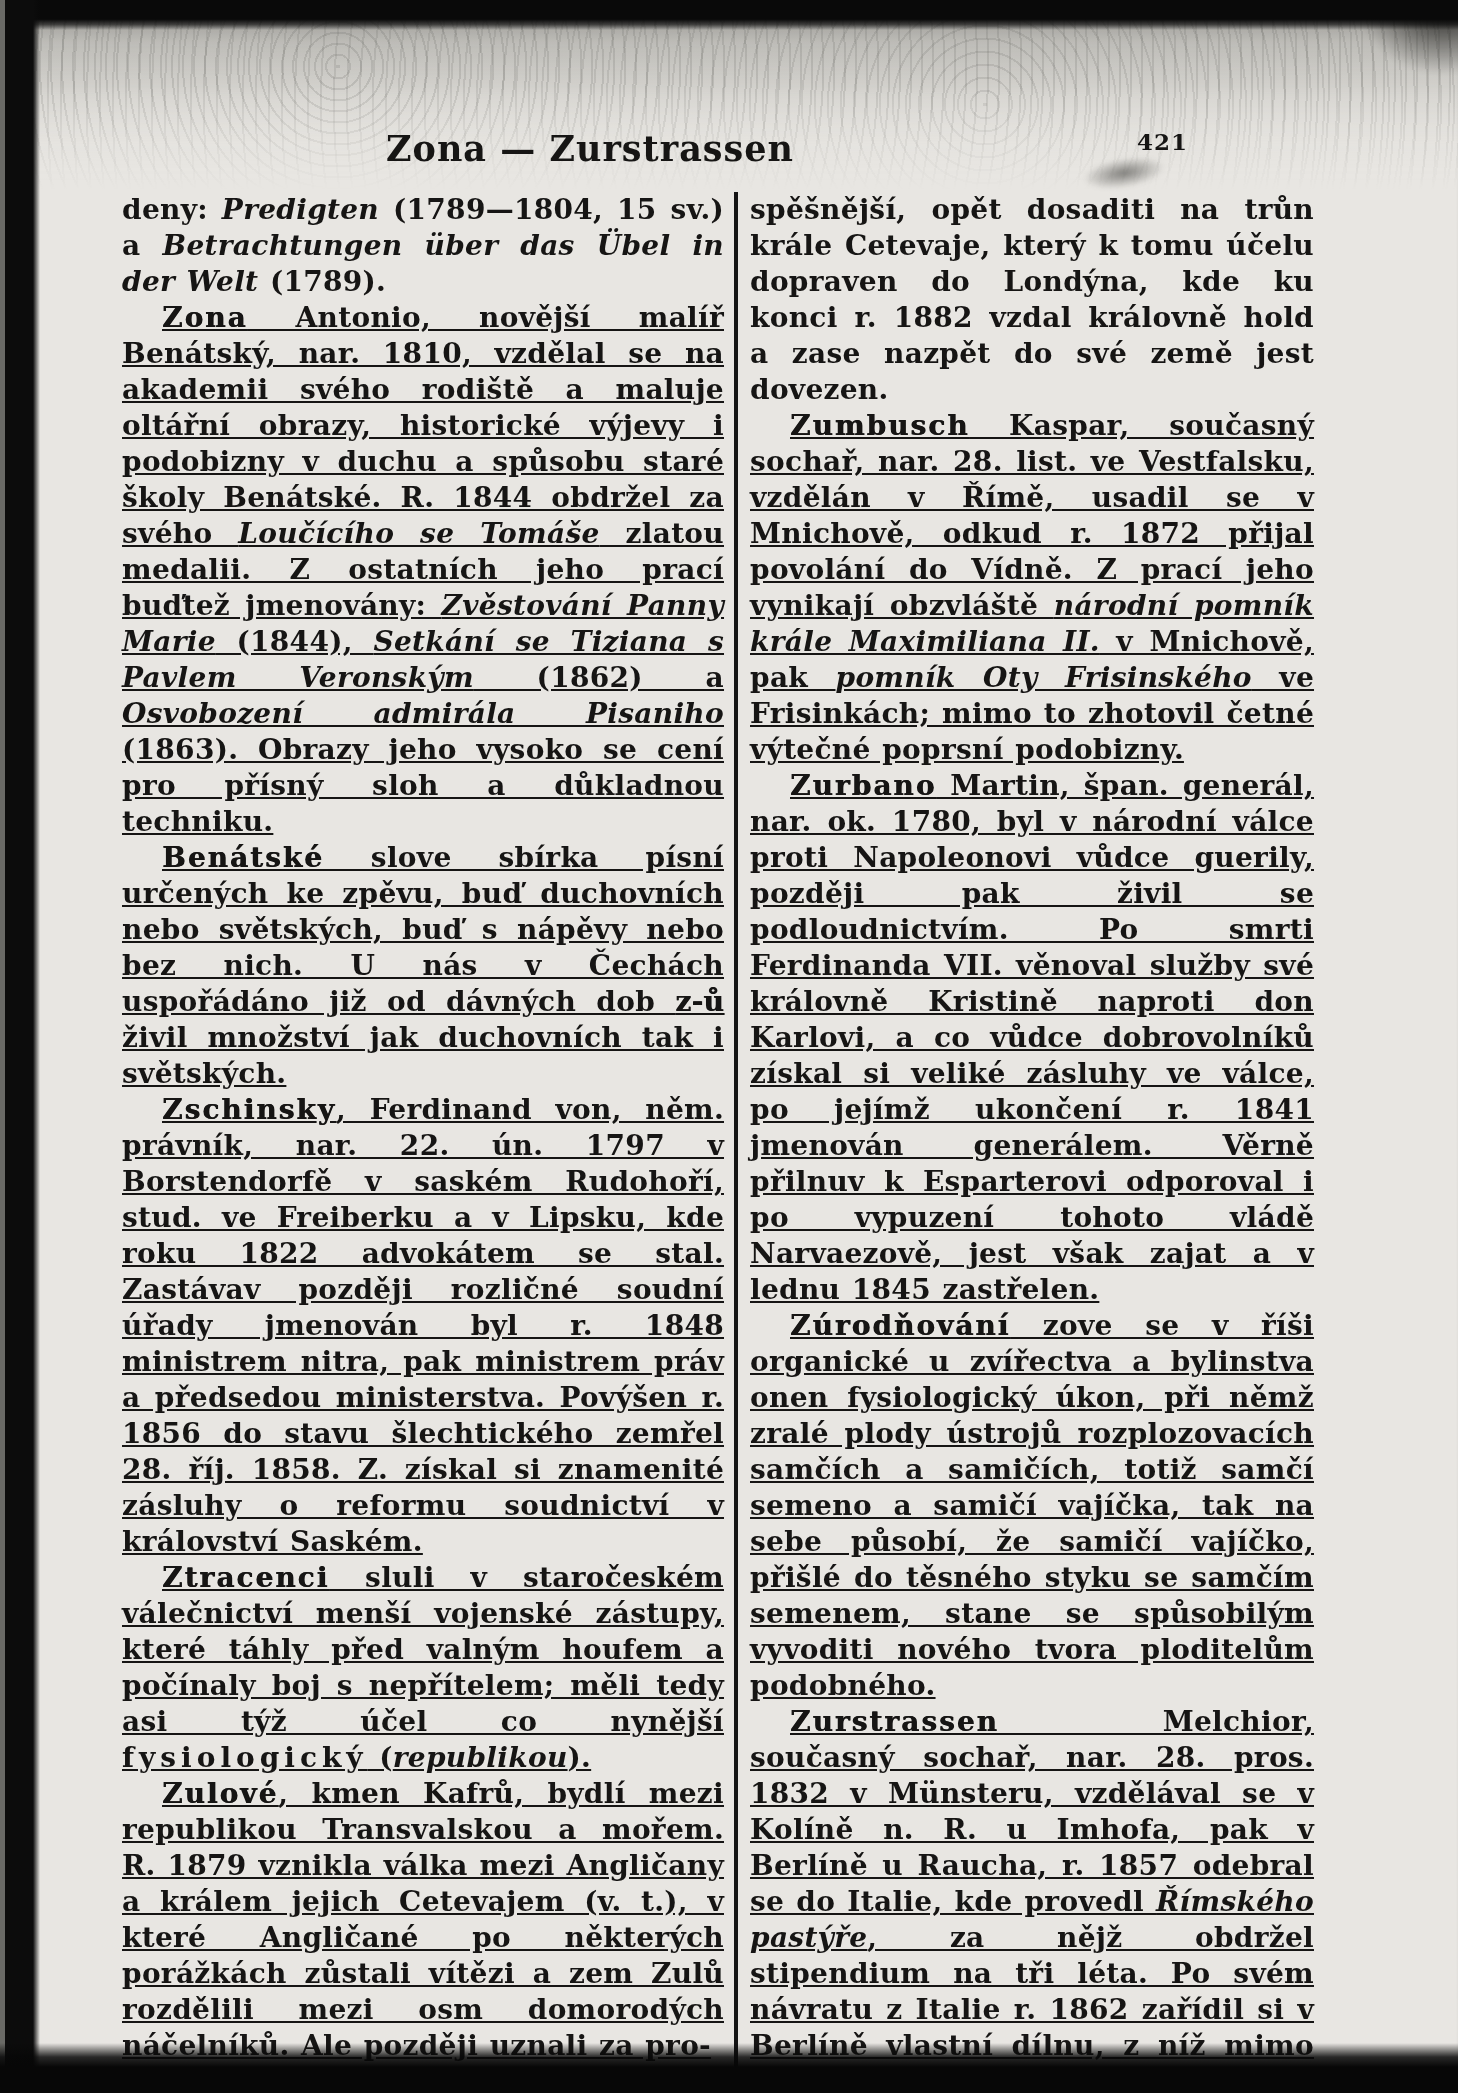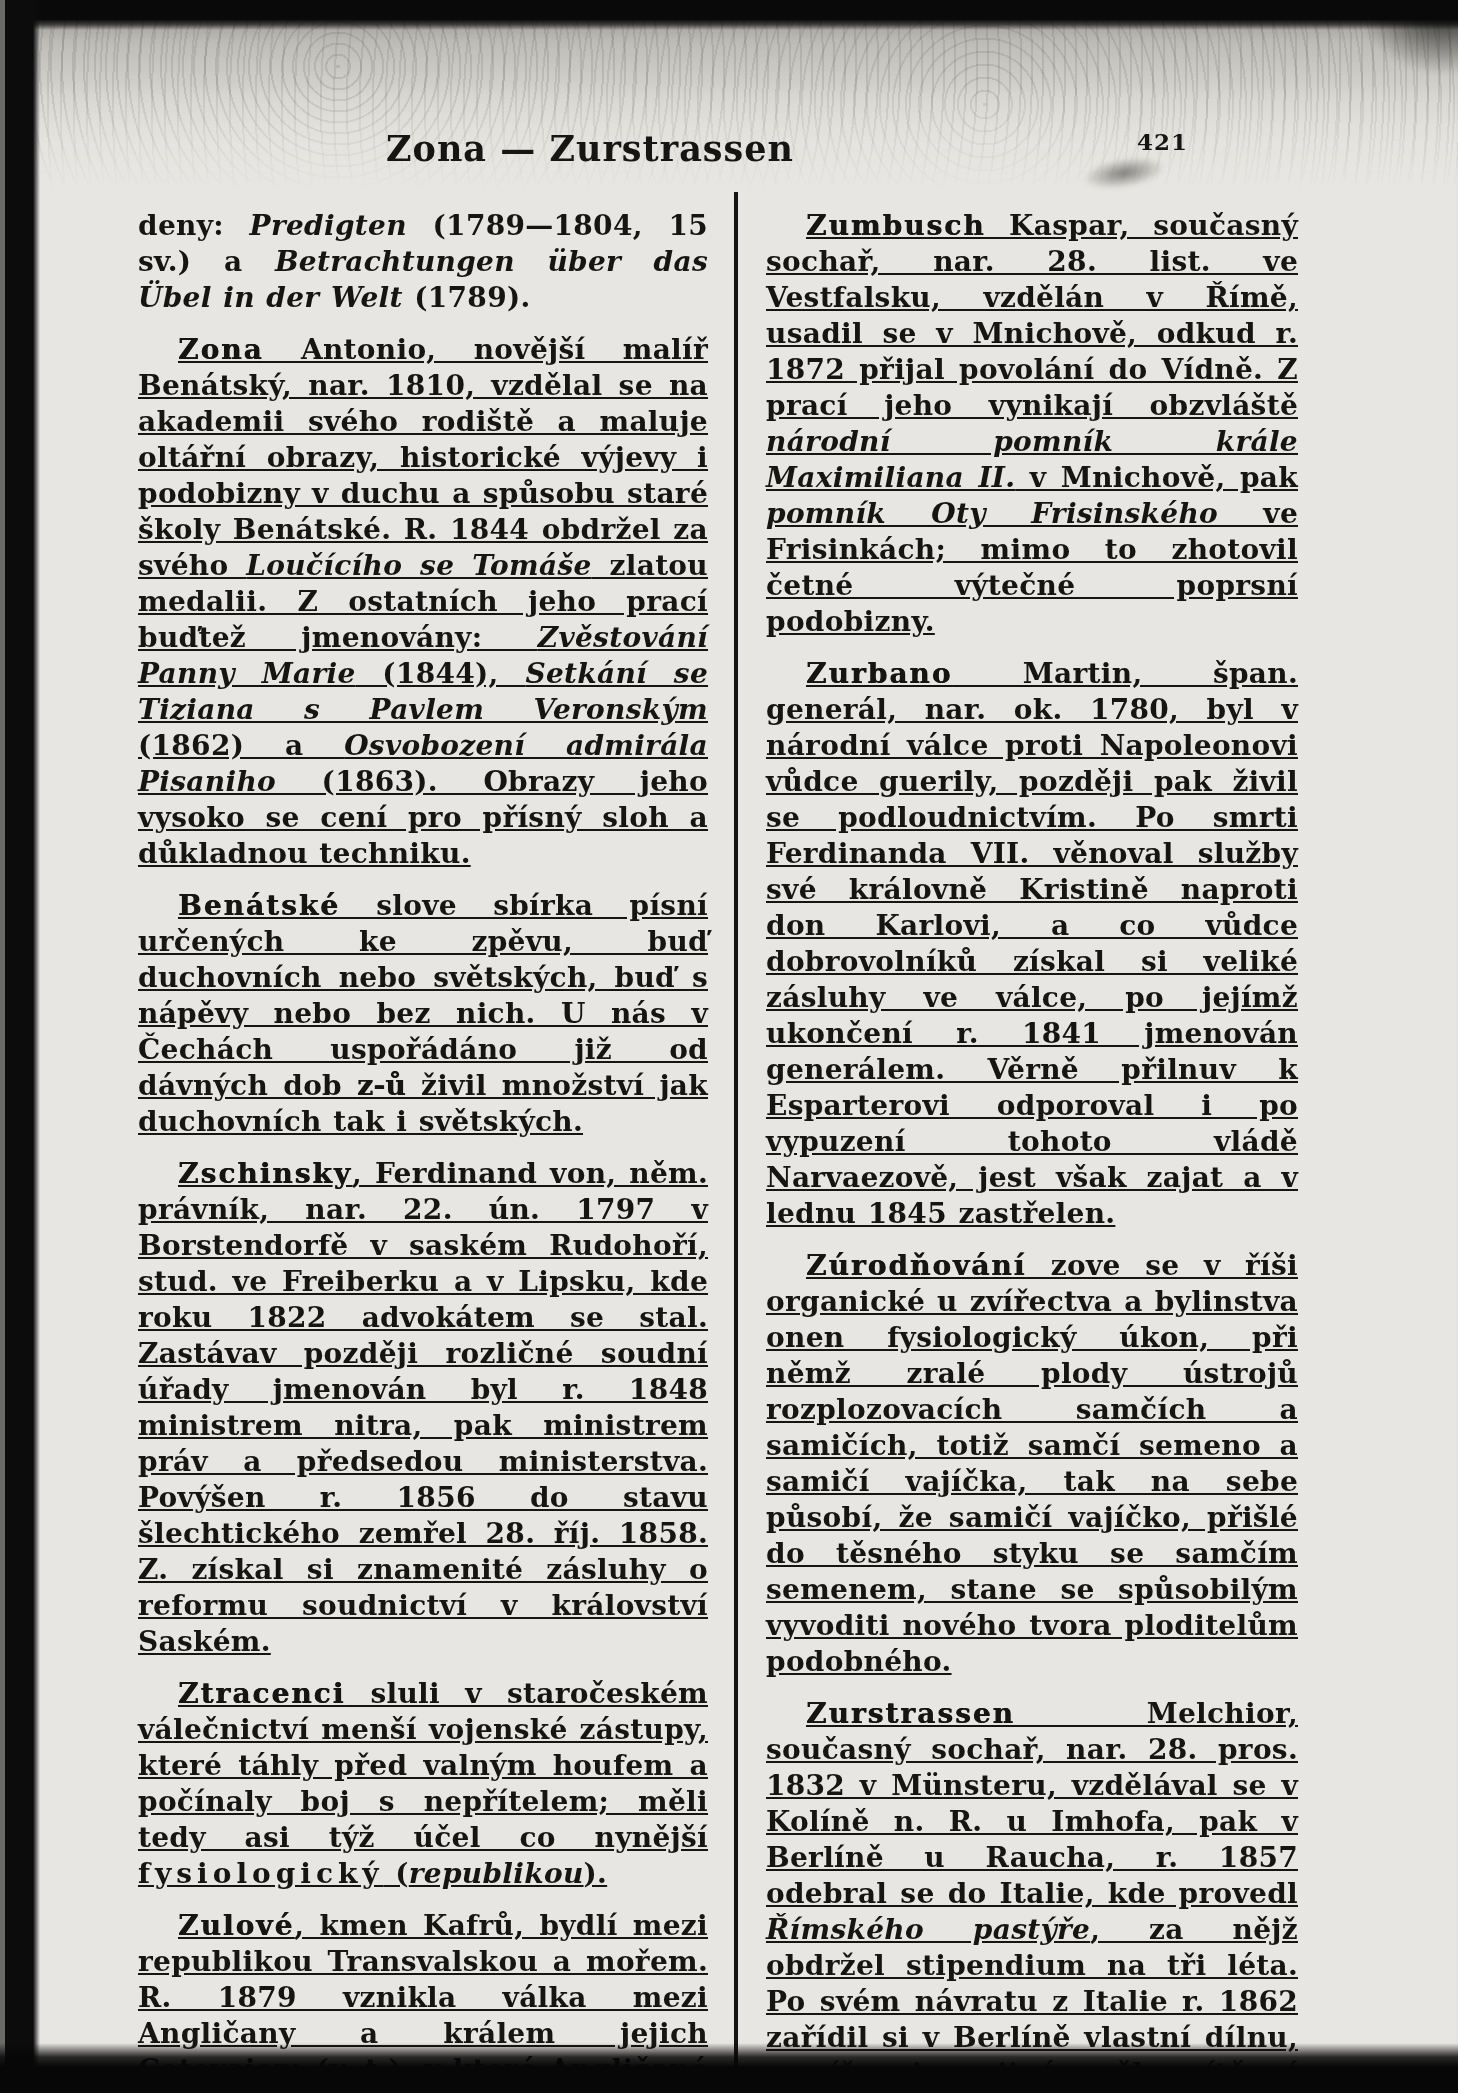--- a/index.html
+++ b/index.html
@@ -73,21 +73,21 @@
     position: absolute; left: 122px; top: 192px; width: 1192px;
     display: flex; align-items: stretch;
   }
   .col-left  { width: 602px; }
   .col-right { width: 564px; }
   .divider {
     width: 4px; margin-left: 10px; margin-right: 12px;
     background: #141414;
   }
   p.para {
-    margin: 16px;
+    margin: 0;
     text-align: justify;
     font-size: 28px;
     line-height: 36px;
     font-weight: bold;
     letter-spacing: 0.3px;
     word-spacing: 1.5px;
   }
   p.indent { text-indent: 40px; text-decoration: underline; }
   .run-n  {}
   .run-i  { font-style: italic; }
@@ -114,20 +114,21 @@
     <div class="col col-left">
         <p class="para"><span class="run-n">deny: </span><span class="run-i">Predigten</span><span class="run-n"> (1789—1804, 15 sv.) a </span><span class="run-i">Betrachtungen über das Übel in der Welt</span><span class="run-n"> (1789).</span></p>
         <p class="para indent"><span class="run-b">Zona</span><span class="run-n"> Antonio, novější malíř Benátský, nar. 1810, vzdělal se na akademii svého rodiště a maluje oltářní obrazy, historické výjevy i podobizny v duchu a spůsobu staré školy Benátské. R. 1844 obdržel za svého </span><span class="run-i">Loučícího se Tomáše</span><span class="run-n"> zlatou medalii. Z ostatních jeho prací buďtež jmenovány: </span><span class="run-i">Zvěstování Panny Marie</span><span class="run-n"> (1844), </span><span class="run-i">Setkání se Tiziana s Pavlem Veronským</span><span class="run-n"> (1862) a </span><span class="run-i">Osvobození admirála Pisaniho</span><span class="run-n"> (1863). Obrazy jeho vysoko se cení pro přísný sloh a důkladnou techniku.</span></p>
         <p class="para indent"><span class="run-b">Benátské</span><span class="run-n"> slove sbírka písní určených ke zpěvu, buď duchovních nebo světských, buď s nápěvy nebo bez nich. U nás v Čechách uspořádáno již od dávných dob </span><span class="run-bb">z-ů</span><span class="run-n"> živil množství jak duchovních tak i světských.</span></p>
         <p class="para indent"><span class="run-b">Zschinsky</span><span class="run-n">, Ferdinand von, něm. právník, nar. 22. ún. 1797 v Borstendorfě v saském Rudohoří, stud. ve Freiberku a v Lipsku, kde roku 1822 advokátem se stal. Zastávav později rozličné soudní úřady jmenován byl r. 1848 ministrem nitra, pak ministrem práv a předsedou ministerstva. Povýšen r. 1856 do stavu šlechtického zemřel 28. říj. 1858. Z. získal si znamenité zásluhy o reformu soudnictví v království Saském.</span></p>
         <p class="para indent"><span class="run-b">Ztracenci</span><span class="run-n"> sluli v staročeském válečnictví menší vojenské zástupy, které táhly před valným houfem a počínaly boj s nepřítelem; měli tedy asi týž účel co nynější </span><span class="run-sp">fysiologický</span><span class="run-n"> (</span><span class="run-i">republikou</span><span class="run-n">).</span></p>
         <p class="para indent"><span class="run-b">Zulové</span><span class="run-n">, kmen Kafrů, bydlí mezi republikou Transvalskou a mořem. R. 1879 vznikla válka mezi Angličany a králem jejich Cetevajem (v. t.), v které Angličané po některých porážkách zůstali vítězi a zem Zulů rozdělili mezi osm domorodých náčelníků. Ale později uznali za pro-</span></p>
       </div>
     <div class="divider"></div>
     <div class="col col-right">
+        <p class="para"><span class="run-n">spěšnější, opět dosaditi na trůn krále Cetevaje, který k tomu účelu dopraven do Londýna, kde ku konci r. 1882 vzdal královně hold a zase nazpět do své země jest dovezen.</span></p>
         <p class="para indent"><span class="run-b">Zumbusch</span><span class="run-n"> Kaspar, současný sochař, nar. 28. list. ve Vestfalsku, vzdělán v Římě, usadil se v Mnichově, odkud r. 1872 přijal povolání do Vídně. Z prací jeho vynikají obzvláště </span><span class="run-i">národní pomník krále Maximiliana II.</span><span class="run-n"> v Mnichově, pak </span><span class="run-i">pomník Oty Frisinského</span><span class="run-n"> ve Frisinkách; mimo to zhotovil četné výtečné poprsní podobizny.</span></p>
         <p class="para indent"><span class="run-b">Zurbano</span><span class="run-n"> Martin, špan. generál, nar. ok. 1780, byl v národní válce proti Napoleonovi vůdce guerily, později pak živil se podloudnictvím. Po smrti Ferdinanda VII. věnoval služby své královně Kristině naproti don Karlovi, a co vůdce dobrovolníků získal si veliké zásluhy ve válce, po jejímž ukončení r. 1841 jmenován generálem. Věrně přilnuv k Esparterovi odporoval i po vypuzení tohoto vládě Narvaezově, jest však zajat a v lednu 1845 zastřelen.</span></p>
         <p class="para indent"><span class="run-b">Zúrodňování</span><span class="run-n"> zove se v říši organické u zvířectva a bylinstva onen fysiologický úkon, při němž zralé plody ústrojů rozplozovacích samčích a samičích, totiž samčí semeno a samičí vajíčka, tak na sebe působí, že samičí vajíčko, přišlé do těsného styku se samčím semenem, stane se spůsobilým vyvoditi nového tvora ploditelům podobného.</span></p>
         <p class="para indent"><span class="run-b">Zurstrassen</span><span class="run-n"> Melchior, současný sochař, nar. 28. pros. 1832 v Münsteru, vzdělával se v Kolíně n. R. u Imhofa, pak v Berlíně u Raucha, r. 1857 odebral se do Italie, kde provedl </span><span class="run-i">Římského pastýře</span><span class="run-n">, za nějž obdržel stipendium na tři léta. Po svém návratu z Italie r. 1862 zařídil si v Berlíně vlastní dílnu, z níž mimo jiné vyšly </span><span class="run-i">vítězný sloup na památku roku 1866</span></p>
       </div>
   </div>
 
   <div class="blob-tr"></div>
   <div class="edge-top"></div>
   <div class="edge-left"></div>

